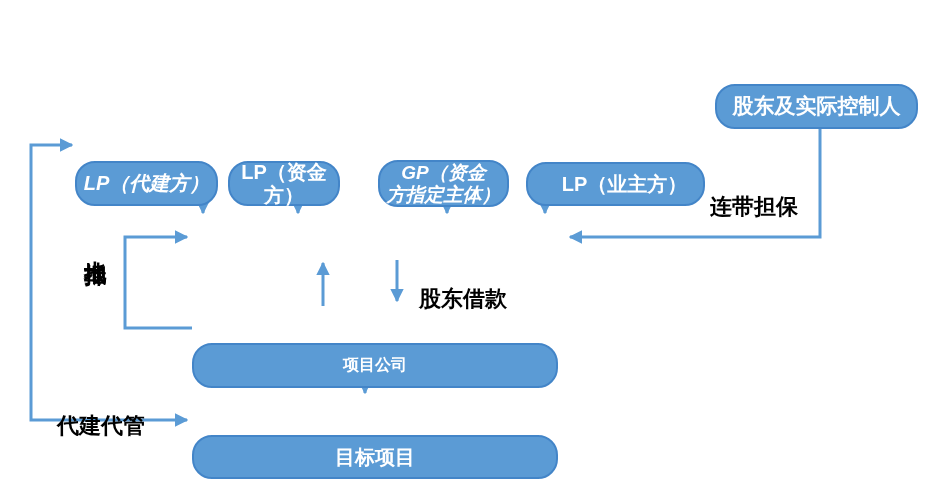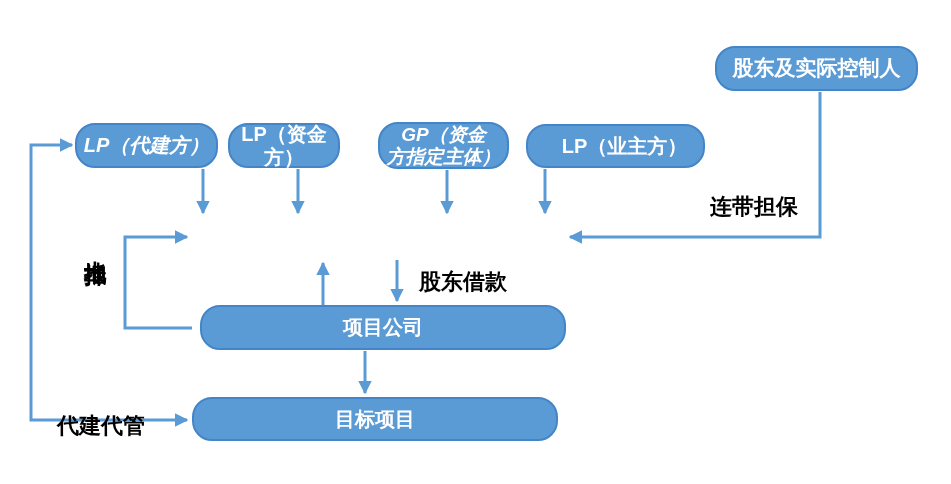--- a/index.html
+++ b/index.html
@@ -29,42 +29,43 @@
     background: var(--box-fill, #5B9BD5);
     border: 2px solid var(--box-border, #4385C8);
     border-radius: 20px;
     color: var(--box-text, #ffffff);
     font-weight: bold;
     display: flex;
     align-items: center;
     justify-content: center;
     text-align: center;
     line-height: 1.15;
+    margin-top: 38px;
   }
   .box-lp-agent-builder { left: 75px;  top: 123px; width: 143px; height: 45px; font-size: 20px; font-style: italic; }
   .box-lp-capital      { left: 228px; top: 123px; width: 112px; height: 45px; font-size: 20px; }
   .box-gp              { left: 378px; top: 122px; width: 131px; height: 47px; font-size: 19px; white-space: pre-line; font-style: italic; }
   .box-lp-owner        { left: 526px; top: 124px; width: 179px; height: 44px; font-size: 20px; padding-left: 18px; }
   .box-shareholders    { left: 715px; top: 46px;  width: 203px; height: 45px; font-size: 21px; }
   .box-spv             { left: 192px; top: 216px; width: 373px; height: 43px; font-size: 20px; }
-  .box-project-company { left: 200px; top: 305px; width: 366px; height: 45px; font-size: 20px; }
+  .box-project-company { left: 192px; top: 305px; width: 366px; height: 45px; font-size: 16px; }
   .box-target-project  { left: 192px; top: 397px; width: 366px; height: 44px; font-size: 20px; }
   .lbl {
     position: absolute;
     color: var(--label-text, #000000);
     font-family: "DejaVu Serif", "Liberation Serif", serif;
     font-weight: bold;
     font-size: 22px;
     white-space: nowrap;
     line-height: 1.1;
   }
   .lbl-equity      { left: 585px; top: 172px; }
   .lbl-guarantee   { left: 704px; top: 194px; margin-left: 6px; }
   .lbl-repay       { left: 207px; top: 269px; }
-  .lbl-loan        { left: 419px; top: 269px; }
+  .lbl-loan        { left: 419px; top: 287px; font-family: Liberation Serif, serif; }
   .lbl-agency      { left: 57px;  top: 413px; }
   .lbl-mortgage    {
     left: 84px; top: 243px;
     writing-mode: vertical-rl;
     white-space: normal;
     letter-spacing: 1px;
     height: 96px;
   }
 </style>
 </head>

